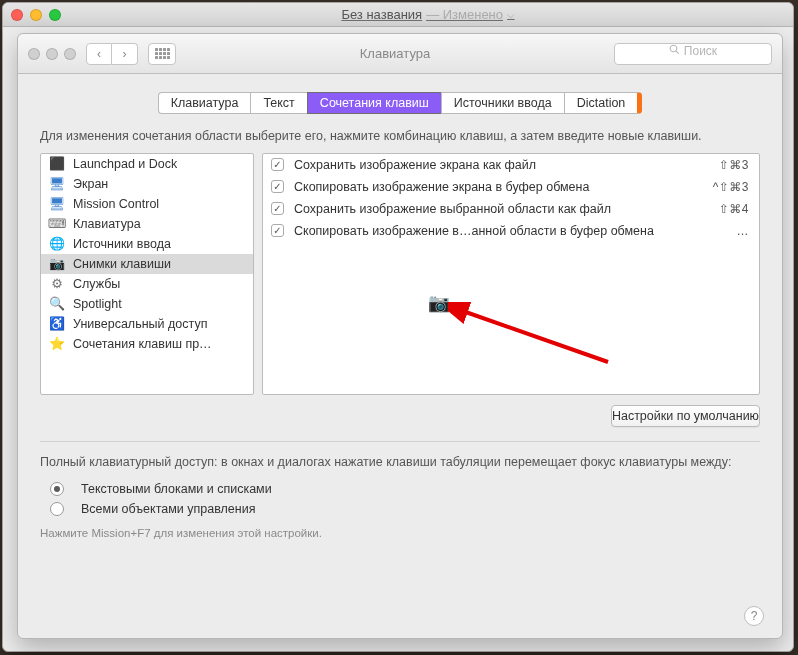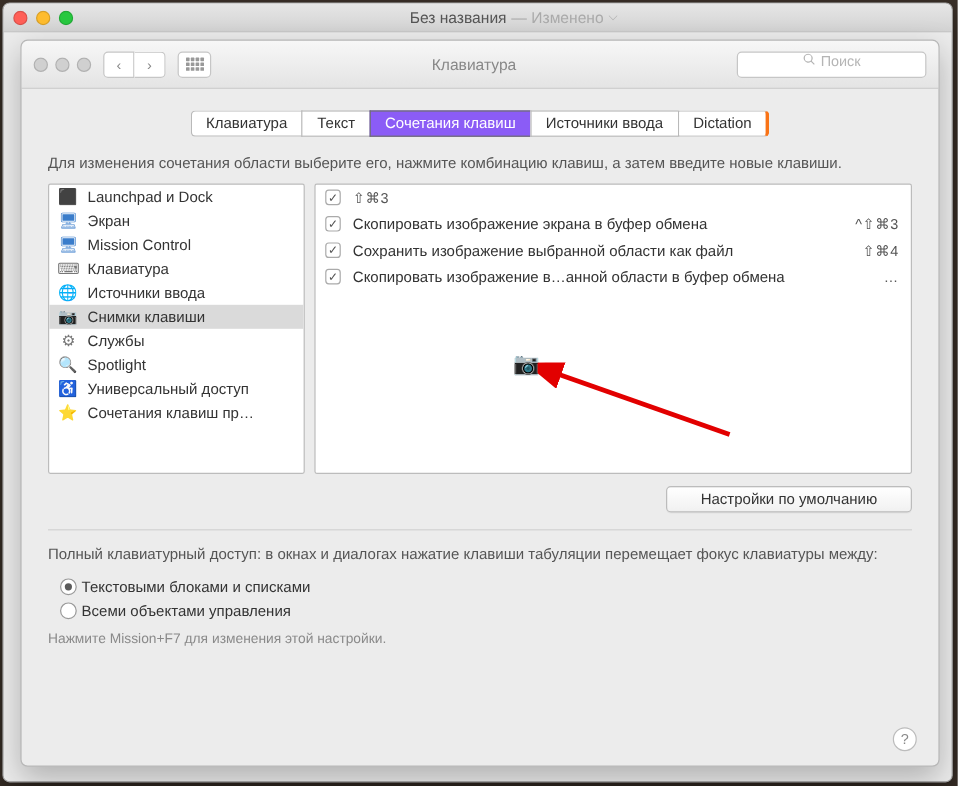--- a/index.html
+++ b/index.html
@@ -6,21 +6,21 @@
   body { width: 798px; height: 655px; overflow: hidden; background: #3a3028; }
   
   .parent-window {
     position: absolute; left: 2px; top: 2px; width: 792px; height: 650px;
     background: #ececec; border: 1px solid #a5a5a5; border-radius: 6px;
     box-shadow: 0 8px 20px rgba(0,0,0,0.4);
   }
   .parent-titlebar {
     height: 24px; display: flex; align-items: center; padding: 0 8px;
     background: linear-gradient(#e6e6e6,#d3d3d3); border-bottom: 1px solid #b5b5b5;
-    border-radius: 6px 6px 0 0; color:#6f6f6f; font-size:13px;
+    border-radius: 6px 6px 0 0; color:#6f6f6f; font-size:13px;text-decoration:underline;
   }
   .traffic { display:flex; gap:7px; margin-right:10px; }
   .dot { width:12px; height:12px; border-radius:50%; border:0.5px solid rgba(0,0,0,0.15);}
   .dot.red{background:#ff5f57} .dot.yel{background:#febc2e} .dot.grn{background:#28c840}
   .dot.dim{background:#d0d0d0}
   .parent-title-wrap{flex:1;text-align:center;display:flex;justify-content:center;gap:4px;}
   .parent-title{color:#555}
   .parent-title-sub{color:#aaa}
   .parent-chevron{color:#aaa;font-size:10px;margin-top:2px;}
 
@@ -45,21 +45,21 @@
   .grid-icon span{background:#999;border-radius:0.5px}
   .prefs-title{flex:1;text-align:center;color:#888;font-size:13px;font-weight:500}
   .search{width:158px;height:22px;border:1px solid #c6c6c6;border-radius:4px;background:#fff;display:flex;justify-content:center;gap:4px;color:#b5b5b5;font-size:12px}
   .search svg{width:11px;height:11px;fill:#b5b5b5}
 
   .prefs-body{padding:10px 22px 14px 22px; position:relative; height:calc(100% - 40px);}
 
   .tabs{display:flex;justify-content:center;margin:8px 0 14px 0;}
   .tab{padding:3px 12px;font-size:12.5px;color:#333;background:#fff;border:1px solid #b9b9b9;border-right:none;cursor:default;}
   .tab:first-child{border-radius:4px 0 0 4px}
-  .tab:last-child{border-right:3px solid #f97316;border-radius:0 4px 4px 0}
+  .tab:last-child{border-right:5px solid #f97316;border-radius:0 4px 4px 0}
   .tab.active{background:#8b5cf6;color:#fff;border-color:#6f6f6f}
 
   .instr{font-size:12.5px;color:#555;line-height:1.35;margin-bottom:8px;}
 
   .panels{display:flex;gap:8px;height:242px;}
   .panel{background:#fff;border:1px solid #bcbcbc;border-radius:2px;overflow:hidden;position:relative}
   .panel.cats{width:214px}
   .panel.shortcuts{flex:1}
   .cat-list,.sc-list{list-style:none;font-size:12.5px;color:#333}
   .cat-list li{display:flex;align-items:center;gap:8px;padding:2px 8px;height:20px;}
@@ -68,27 +68,27 @@
   .sc-list li{display:flex;align-items:center;gap:10px;padding:4px 10px 4px 8px;height:22px;}
   .cb{width:13px;height:13px;border:1px solid #aaa;border-radius:3px;background:#fff;display:flex;align-items:center;justify-content:center;color:#555;font-size:10px;flex-shrink:0}
   .cb::after{content:"✓"}
   .sc-label{flex:1;white-space:nowrap;overflow:hidden;text-overflow:ellipsis}
   .sc-key{color:#555;font-size:12px;letter-spacing:0.5px;white-space:nowrap}
 
   .camera{position:absolute;left:165px;top:140px;font-size:18px;line-height:1;}
   .arrow{position:absolute;left:185px;top:148px;pointer-events:none}
 
   .defaults-row{display:flex;justify-content:flex-end;margin-top:10px;}
-  .btn{background:linear-gradient(#ffffff,#f1f1f1);border:1px solid #bcbcbc;border-radius:4px;padding:3px 28px;font-size:12.5px;color:#333;box-shadow:0 1px 0 rgba(0,0,0,0.04)}
+  .btn{background:linear-gradient(#ffffff,#f1f1f1);border:1px solid #bcbcbc;border-radius:4px;padding:3px 0;font-size:12.5px;color:#333;box-shadow:0 1px 0 rgba(0,0,0,0.04)}
 
   .hr{border:none;border-top:1px solid #d2d2d2;margin:14px 0 12px 0}
 
   .full-access{font-size:12.5px;color:#555;line-height:1.35;margin-bottom:8px}
   .radios{margin-left:10px;margin-bottom:8px}
-  .radio-row{display:flex;align-items:center;gap:4px;font-size:12.5px;color:#333;height:20px}
+  .radio-row{display:flex;align-items:center;gap:17px;font-size:12.5px;color:#333;height:20px}
   .radio{width:14px;height:14px;border:1px solid #999;border-radius:50%;background:#fff;display:flex;align-items:center;justify-content:center}
   .radio.on::after{content:"";width:6px;height:6px;border-radius:50%;background:#5b5b5b}
   .hint{font-size:11.5px;color:#8a8a8a}
 
   .help{position:absolute;right:18px;bottom:12px;width:20px;height:20px;border:1px solid #bcbcbc;border-radius:50%;background:#fff;display:flex;align-items:center;justify-content:center;color:#888;font-size:12px}
 </style>
 </head>
 <body>
 
 <div class="parent-window">
@@ -194,20 +194,21 @@
               <li>
                 <span class="cat-icon" style="color: rgb(200, 164, 58);">⭐</span>
                 <span>Сочетания клавиш пр…</span>
               </li>
             </ul>
         </div>
         <div class="panel shortcuts">
           <ul class="sc-list" id="sc-list">
               <li>
                 <span class="cb"></span>
+                <span class="sc-label">Сохранить изображение экрана как файл</span>
                 <span class="sc-key">⇧⌘3</span>
               </li>
               <li>
                 <span class="cb"></span>
                 <span class="sc-label">Скопировать изображение экрана в буфер обмена</span>
                 <span class="sc-key">^⇧⌘3</span>
               </li>
               <li>
                 <span class="cb"></span>
                 <span class="sc-label">Сохранить изображение выбранной области как файл</span>

